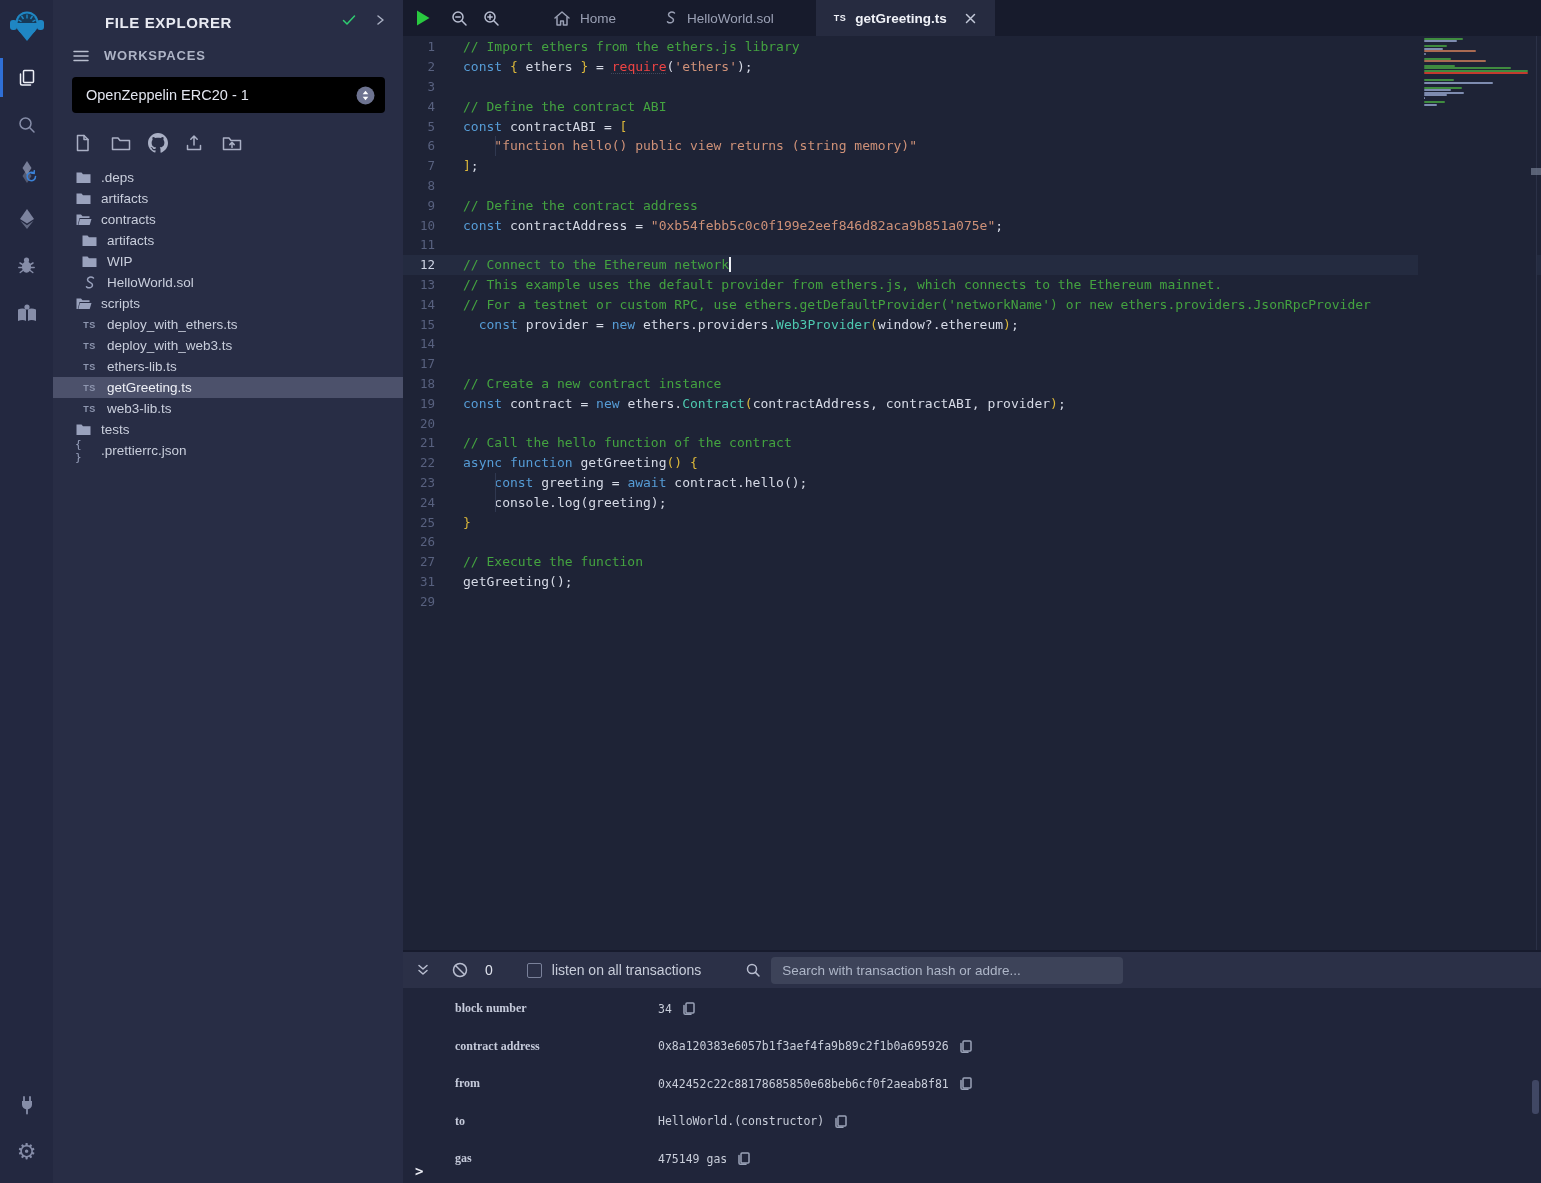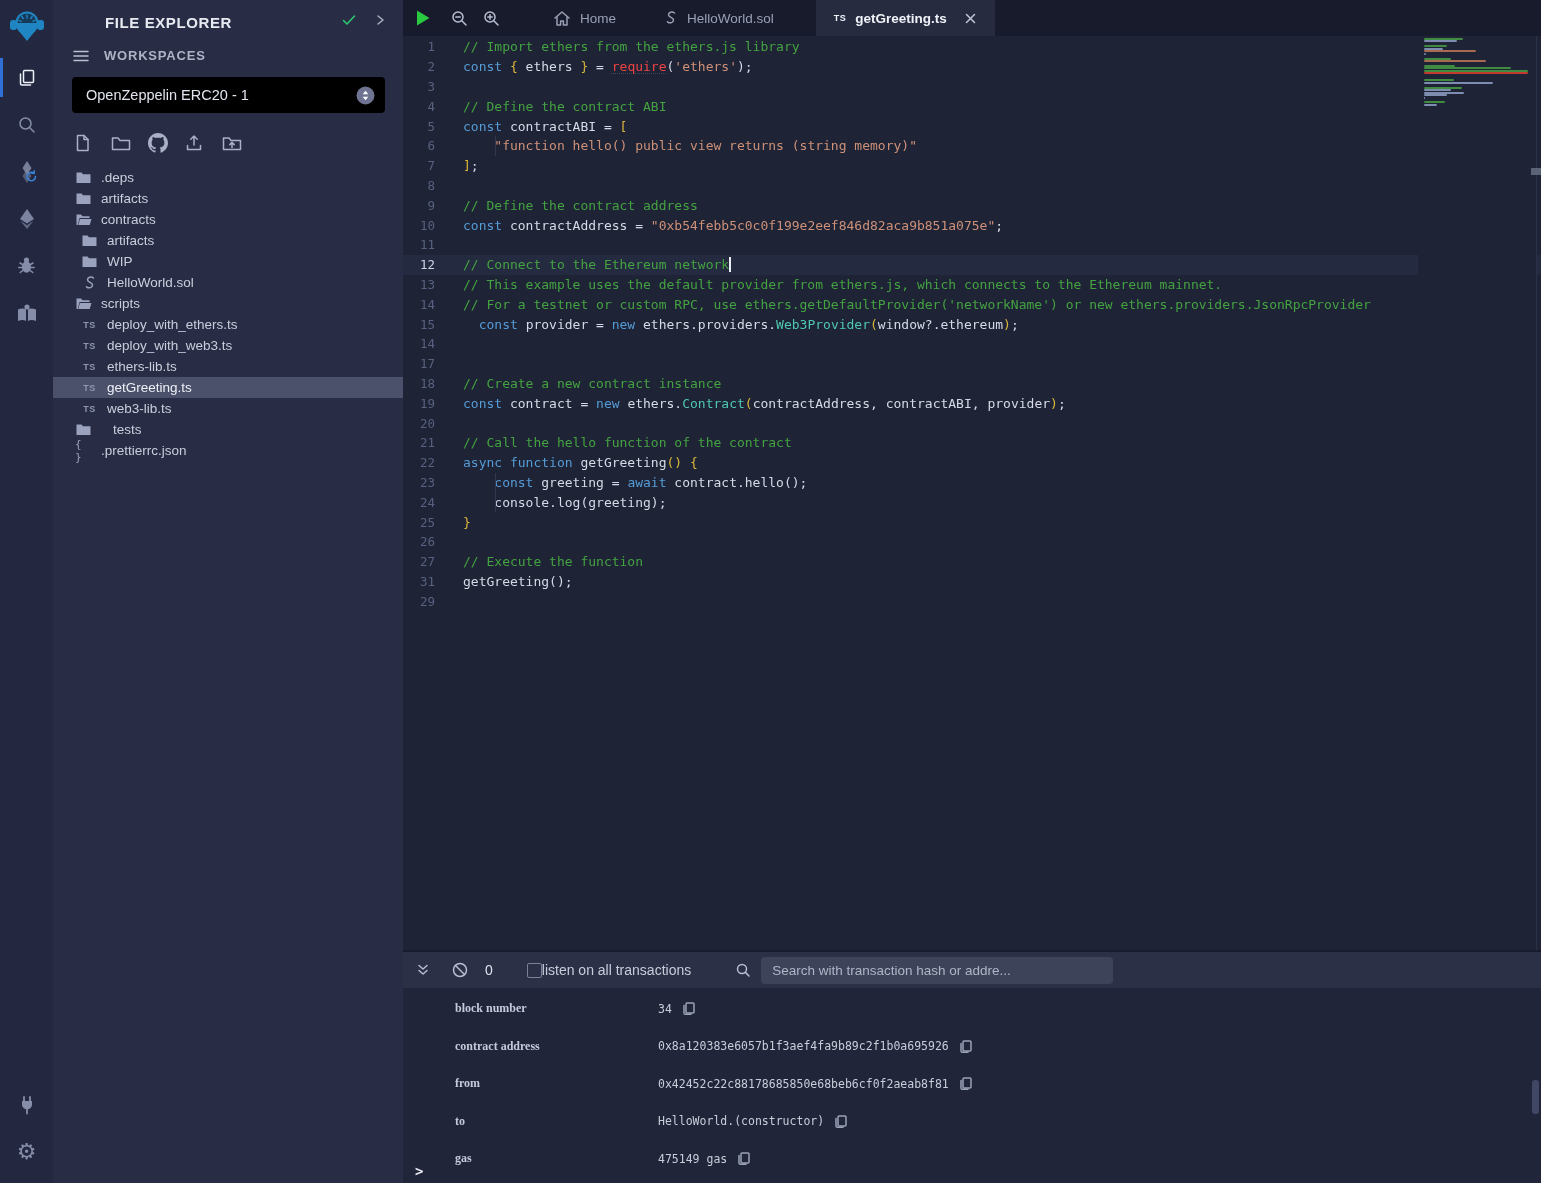--- a/index.html
+++ b/index.html
@@ -71,21 +71,21 @@
   .ruler { position:absolute; right:4px; top:0; bottom:0; width:1px; background:#2b3147; }
   .ruler-thumb { position:absolute; right:0; top:132px; width:10px; height:7px; background:#6f788c; opacity:.75; cursor:pointer; }
 
   
   .terminal { position:absolute; left:403px; top:950px; right:0; bottom:0; background:#20253a; border-top:2px solid #171b2d; }
   .term-header { height:36px; background:#2b3047; display:flex; align-items:center; color:#b8bdcf; }
   .th-icon { display:flex; align-items:center; justify-content:center; cursor:pointer; }
   .th-collapse { margin-left:12px; } .th-ban { margin-left:20px; }
   .th-count { margin-left:16px; font-size:14px; color:#dfe2ec; }
   .checkbox { width:15px; height:15px; border:1px solid #7a819a; border-radius:2px; margin-left:34px; cursor:pointer; }
-  .th-listen { font-size:14px; color:#c8cdda; }
+  .th-listen { margin-left:10px; font-size:14px; color:#c8cdda; }
   .th-search-icon { margin-left:44px; }
   .term-search { margin-left:10px; width:352px; height:27px; background:#3d4359; border:none; border-radius:4px;
     color:#dfe3ee; font-size:13.5px; padding:0 11px; outline:none; font-family:"Liberation Sans", sans-serif; }
   .term-search::placeholder { color:#aeb6c8; }
   .term-rows { padding-top:2px; font-family:"DejaVu Sans Mono", monospace; }
   .term-row { height:37.5px; display:flex; align-items:center; }
   .term-row .k { width:203px; margin-left:52px; font-size:12px; font-weight:700; color:#c6cbdb; flex:none;font-family:Liberation Serif, serif; }
   .term-row .v { font-size:11.5px; color:#c8cdd9; }
   .copy-btn { margin-left:9px; color:#9aa3b8; display:flex; cursor:pointer; }
   .term-prompt { position:absolute; left:12px; bottom:4px; font-family:"DejaVu Sans Mono", monospace;
@@ -319,21 +319,21 @@
           <b class="ts">TS</b>
         </span>
         <span>getGreeting.ts</span>
       </div>
       <div class="tree-row" style="padding-left: 28px;">
         <span class="t-icon">
           <b class="ts">TS</b>
         </span>
         <span>web3-lib.ts</span>
       </div>
-      <div class="tree-row" style="padding-left: 22px; gap: 12px;">
+      <div class="tree-row" style="padding-left: 22px;">
         <span class="t-icon">
           <svg width="15" height="13" viewBox="0 0 15 13" fill="currentColor">
             <path d="M0.5 1.5 H5.5 L7 3.2 H14.5 V12 H0.5 Z"></path>
           </svg>
         </span>
         <span>tests</span>
       </div>
       <div class="tree-row" style="padding-left: 22px;">
         <span class="t-icon">
           <span class="br">{ }</span>

